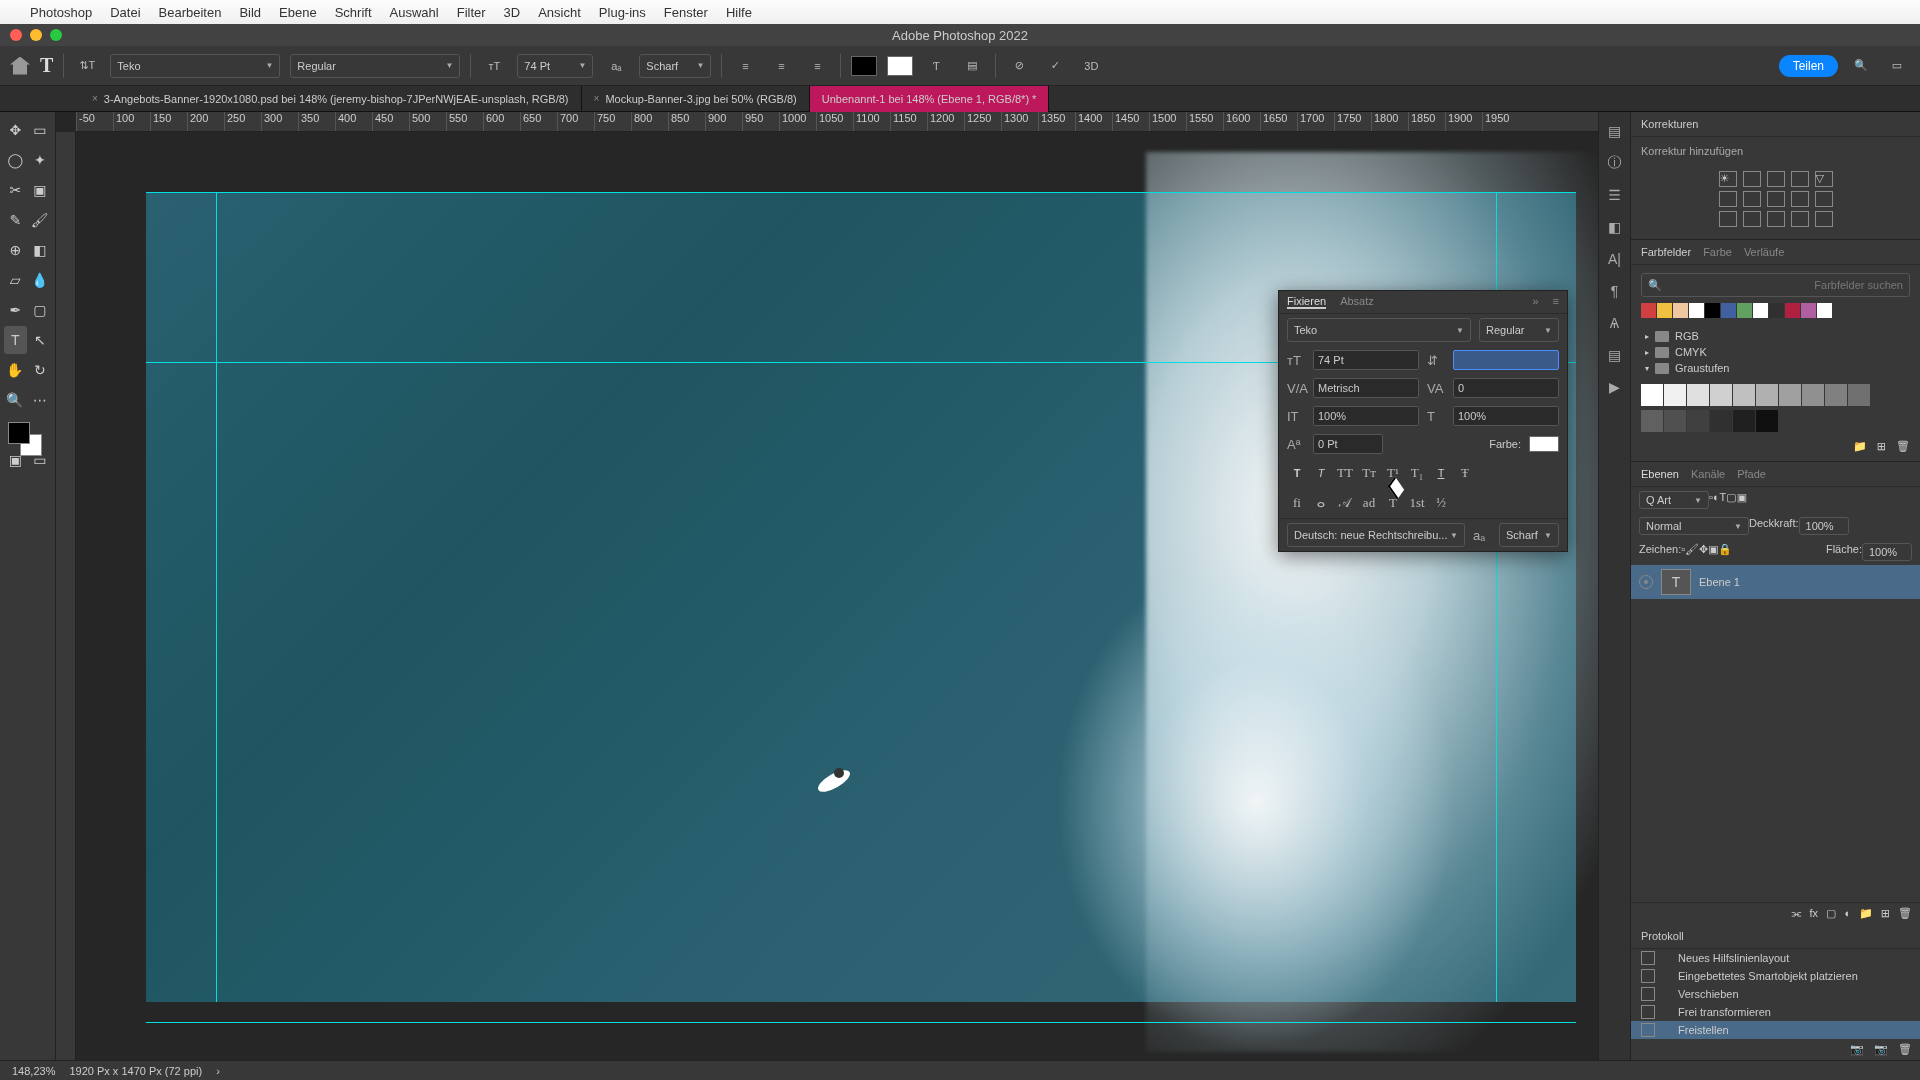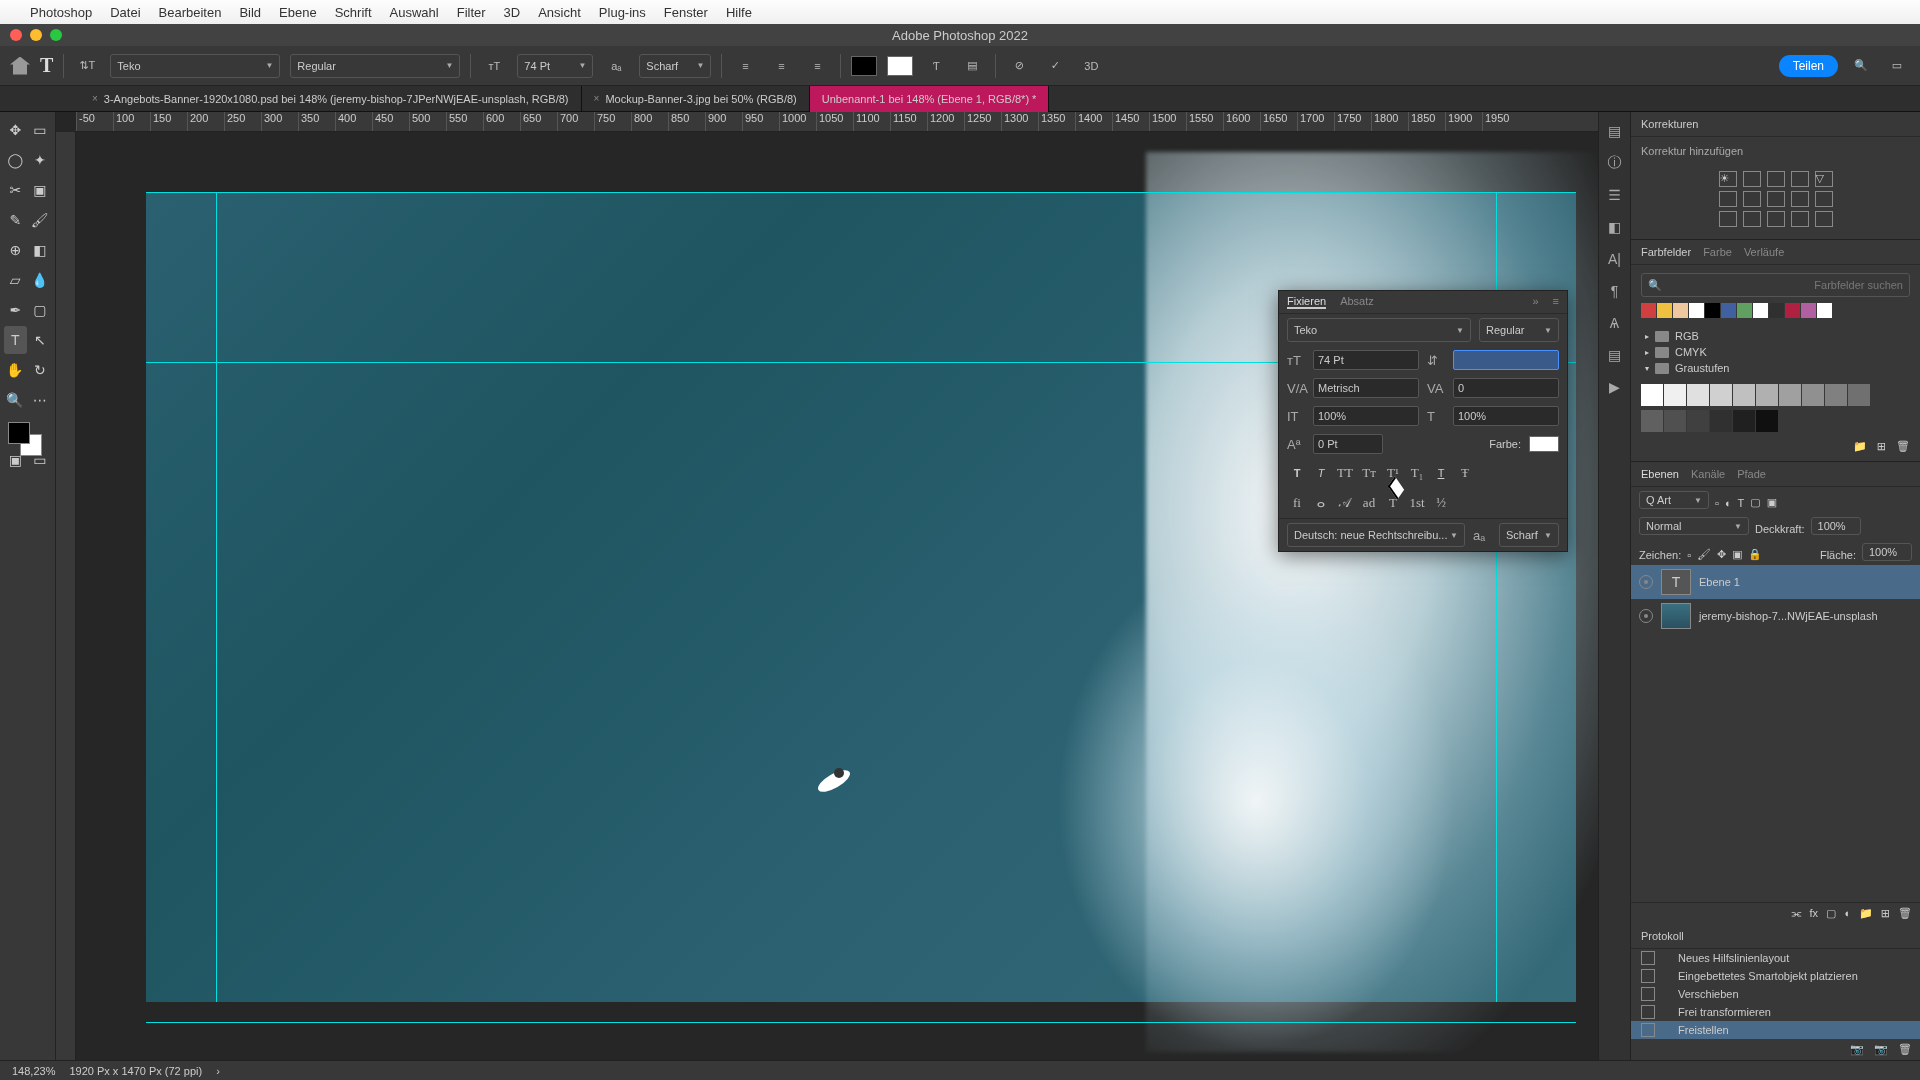--- a/index.html
+++ b/index.html
@@ -59,21 +59,21 @@
 .swgrid div{width:15px;height:15px}
 .tree{padding:4px 0}
 .tree-item{display:flex;align-items:center;gap:6px;padding:2px 4px;color:#ccc}
 .tree-item .car{font-size:8px}
 .fold{width:14px;height:11px;background:#888;border-radius:1px}
 .gsrow{display:flex;gap:1px;margin-top:4px}
 .gsrow div{width:22px;height:22px}
 .lhead{display:flex;gap:12px;padding:6px 10px;border-bottom:1px solid #2a2a2a}
 .lhead span{color:#888}
 .lhead .act{color:#ddd}
-.lctrl{display:flex;align-items:flex-end;gap:6px;padding:4px 8px;font-size:10px}
+.lctrl{display:flex;align-items:flex-start;padding:4px 8px;font-size:10px}
 .lctrl .dd{height:18px;font-size:10px}
 .layer{display:flex;align-items:center;gap:8px;padding:4px 8px}
 .layer.sel{background:#4a6a8a}
 .eye{width:14px;height:14px;border:1px solid #888;border-radius:50%;position:relative}
 .eye::after{content:"";position:absolute;width:4px;height:4px;background:#888;border-radius:50%;left:4px;top:4px}
 .thumb{width:30px;height:26px;background:#555;border:1px solid #888;display:flex;align-items:center;justify-content:center;font-size:14px}
 .hist{padding:2px 10px;display:flex;align-items:center;gap:23px;color:#bbb}
 .hist.sel{background:#4a6a8a}
 .hicon{width:14px;height:14px;border:1px solid #888}
 .status{height:20px;background:#383838;display:flex;align-items:center;padding:0 12px;gap:14px;color:#aaa;font-size:10px;border-top:1px solid #222}
@@ -408,25 +408,20 @@
       <div class="dd" style="width:50px">
           <span>100%</span>
         </div>
     </div>
     <div style="flex:0 0 auto">
       <div class="layer sel">
         <div class="eye"></div>
         <div class="thumb">T</div>
         <span>Ebene 1</span>
       </div>
-      <div class="layer">
-        <div class="eye"></div>
-        <div class="thumb" style="background:linear-gradient(#3a7080,#2a5060)"></div>
-        <span>jeremy-bishop-7...NWjEAE-unsplash</span>
-      </div>
     </div>
     <div style="flex:1"></div>
     <div style="display:flex;justify-content:flex-end;gap:8px;padding:4px 8px;color:#888;border-top:1px solid #2a2a2a">
       <span>⫘</span>
         <span>fx</span>
         <span>▢</span>
         <span>◐</span>
         <span>📁</span>
         <span>⊞</span>
         <span>🗑</span>

